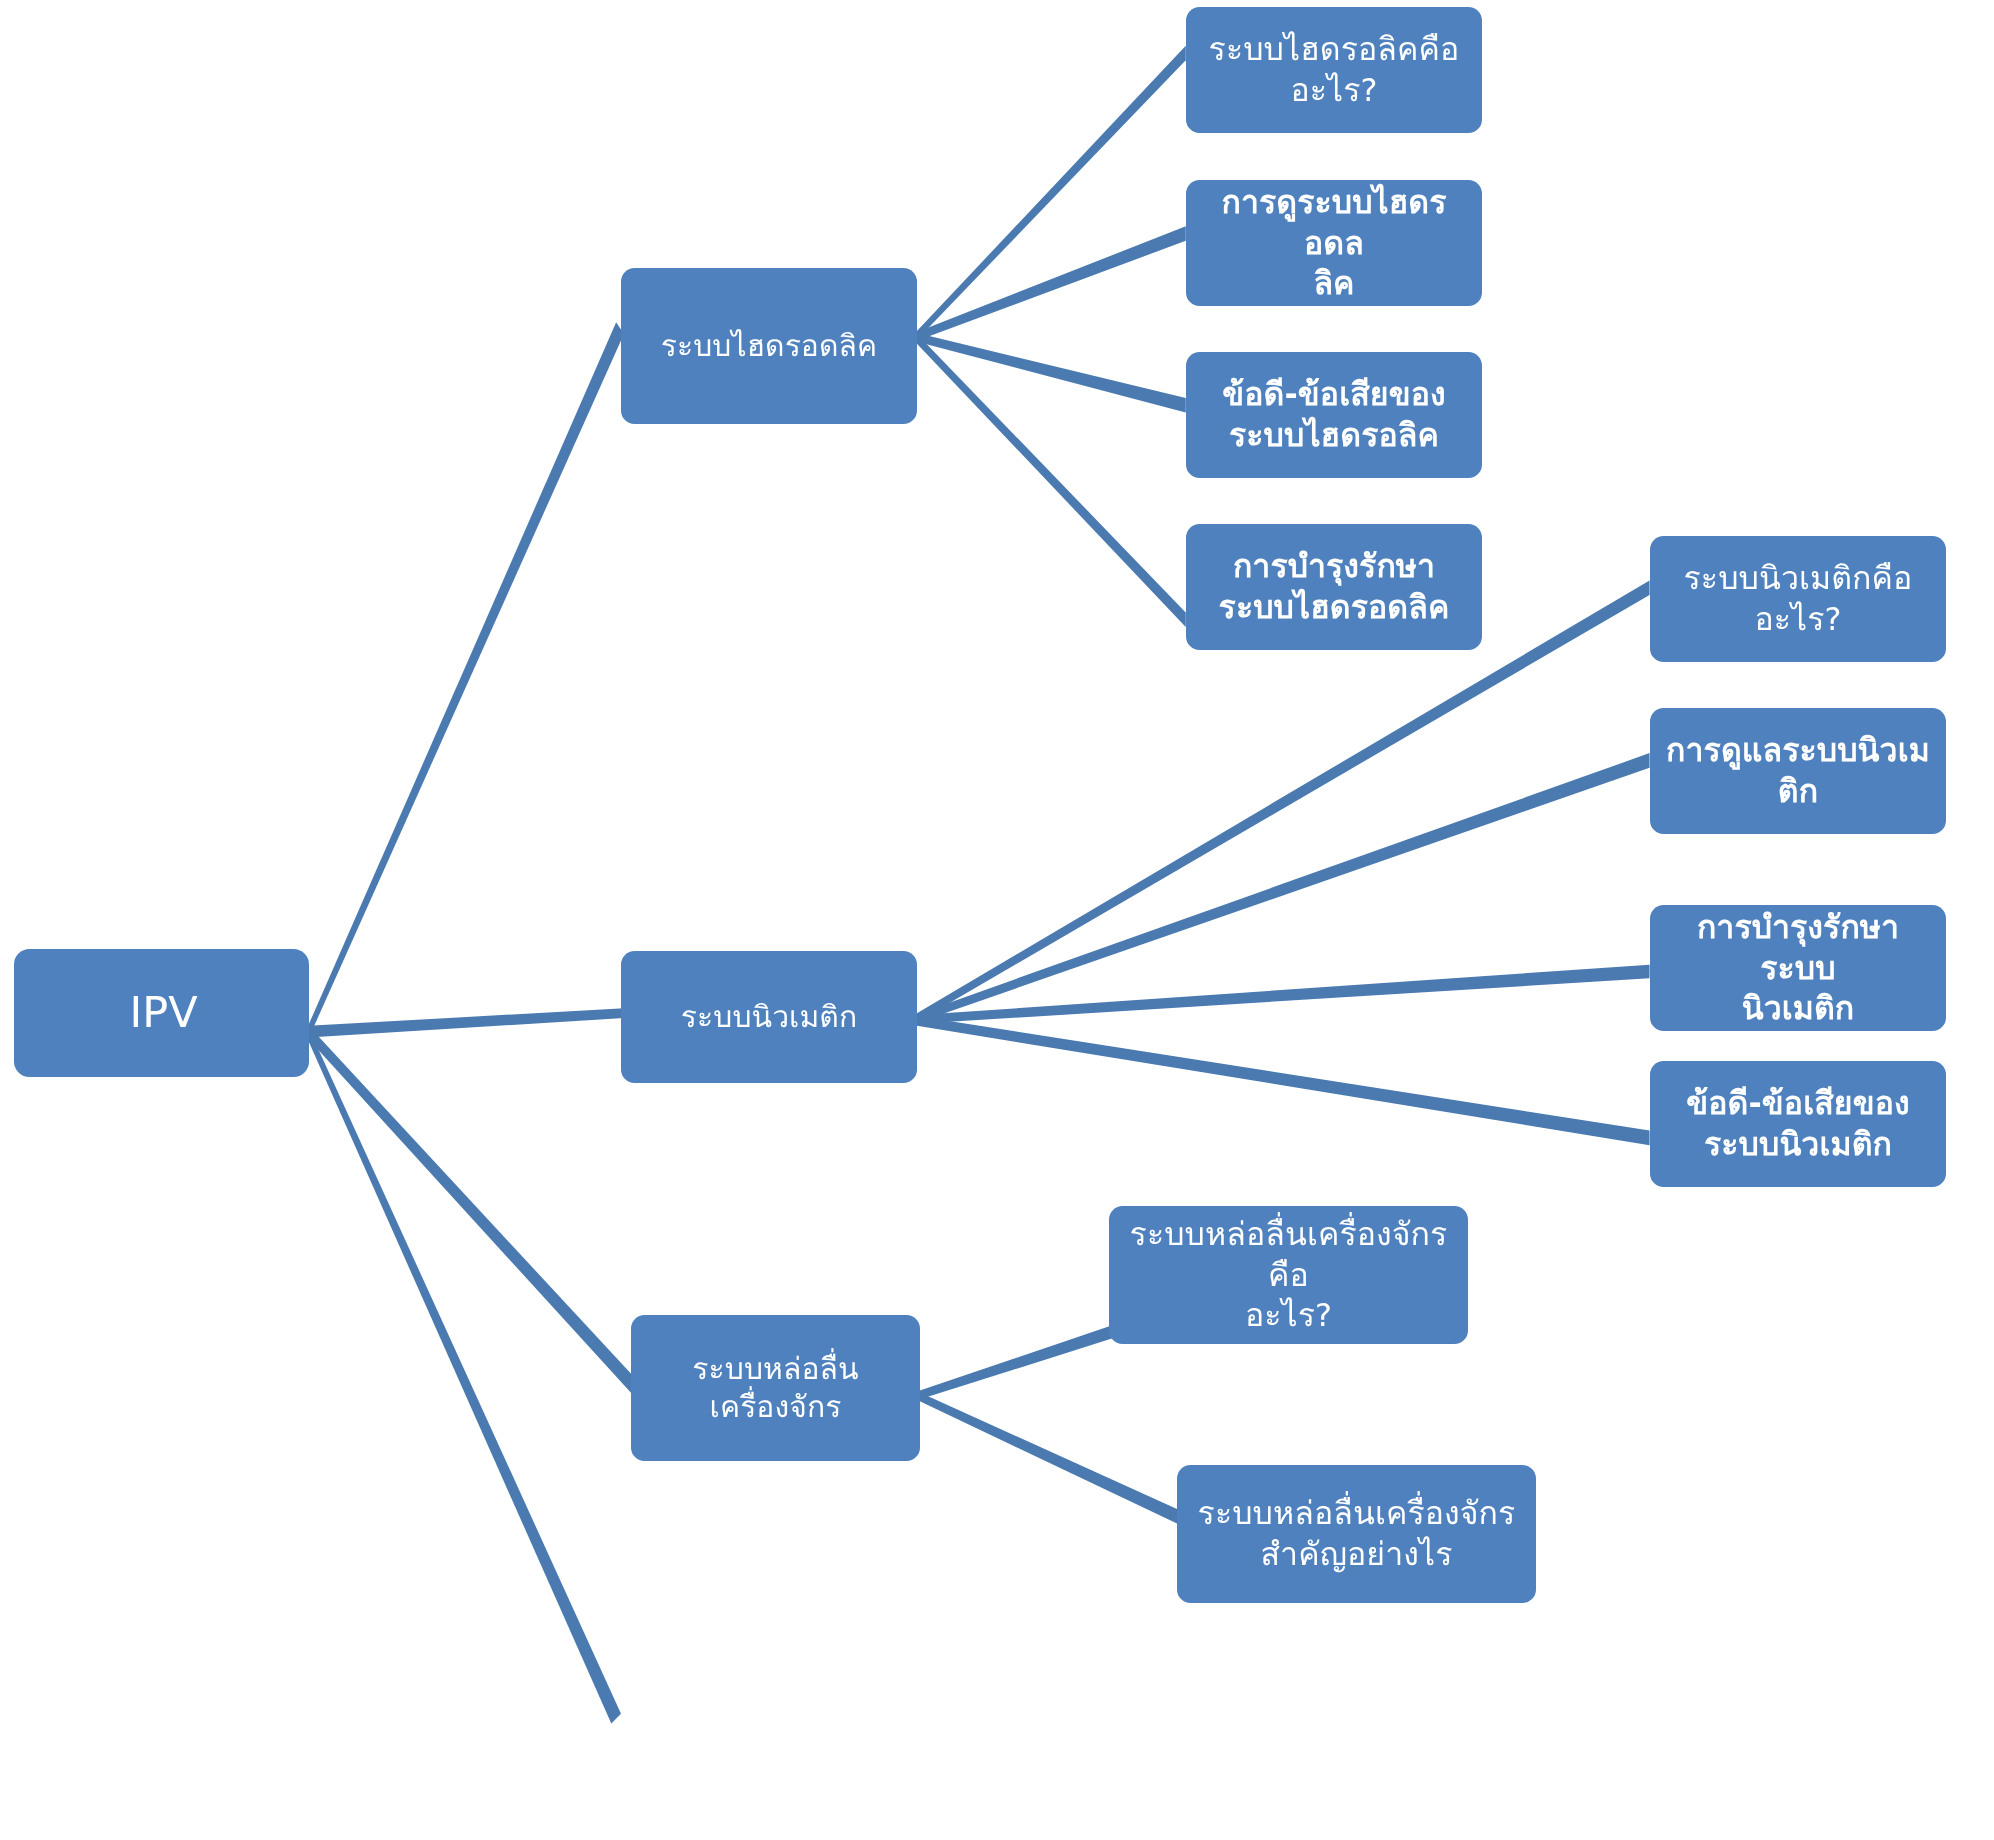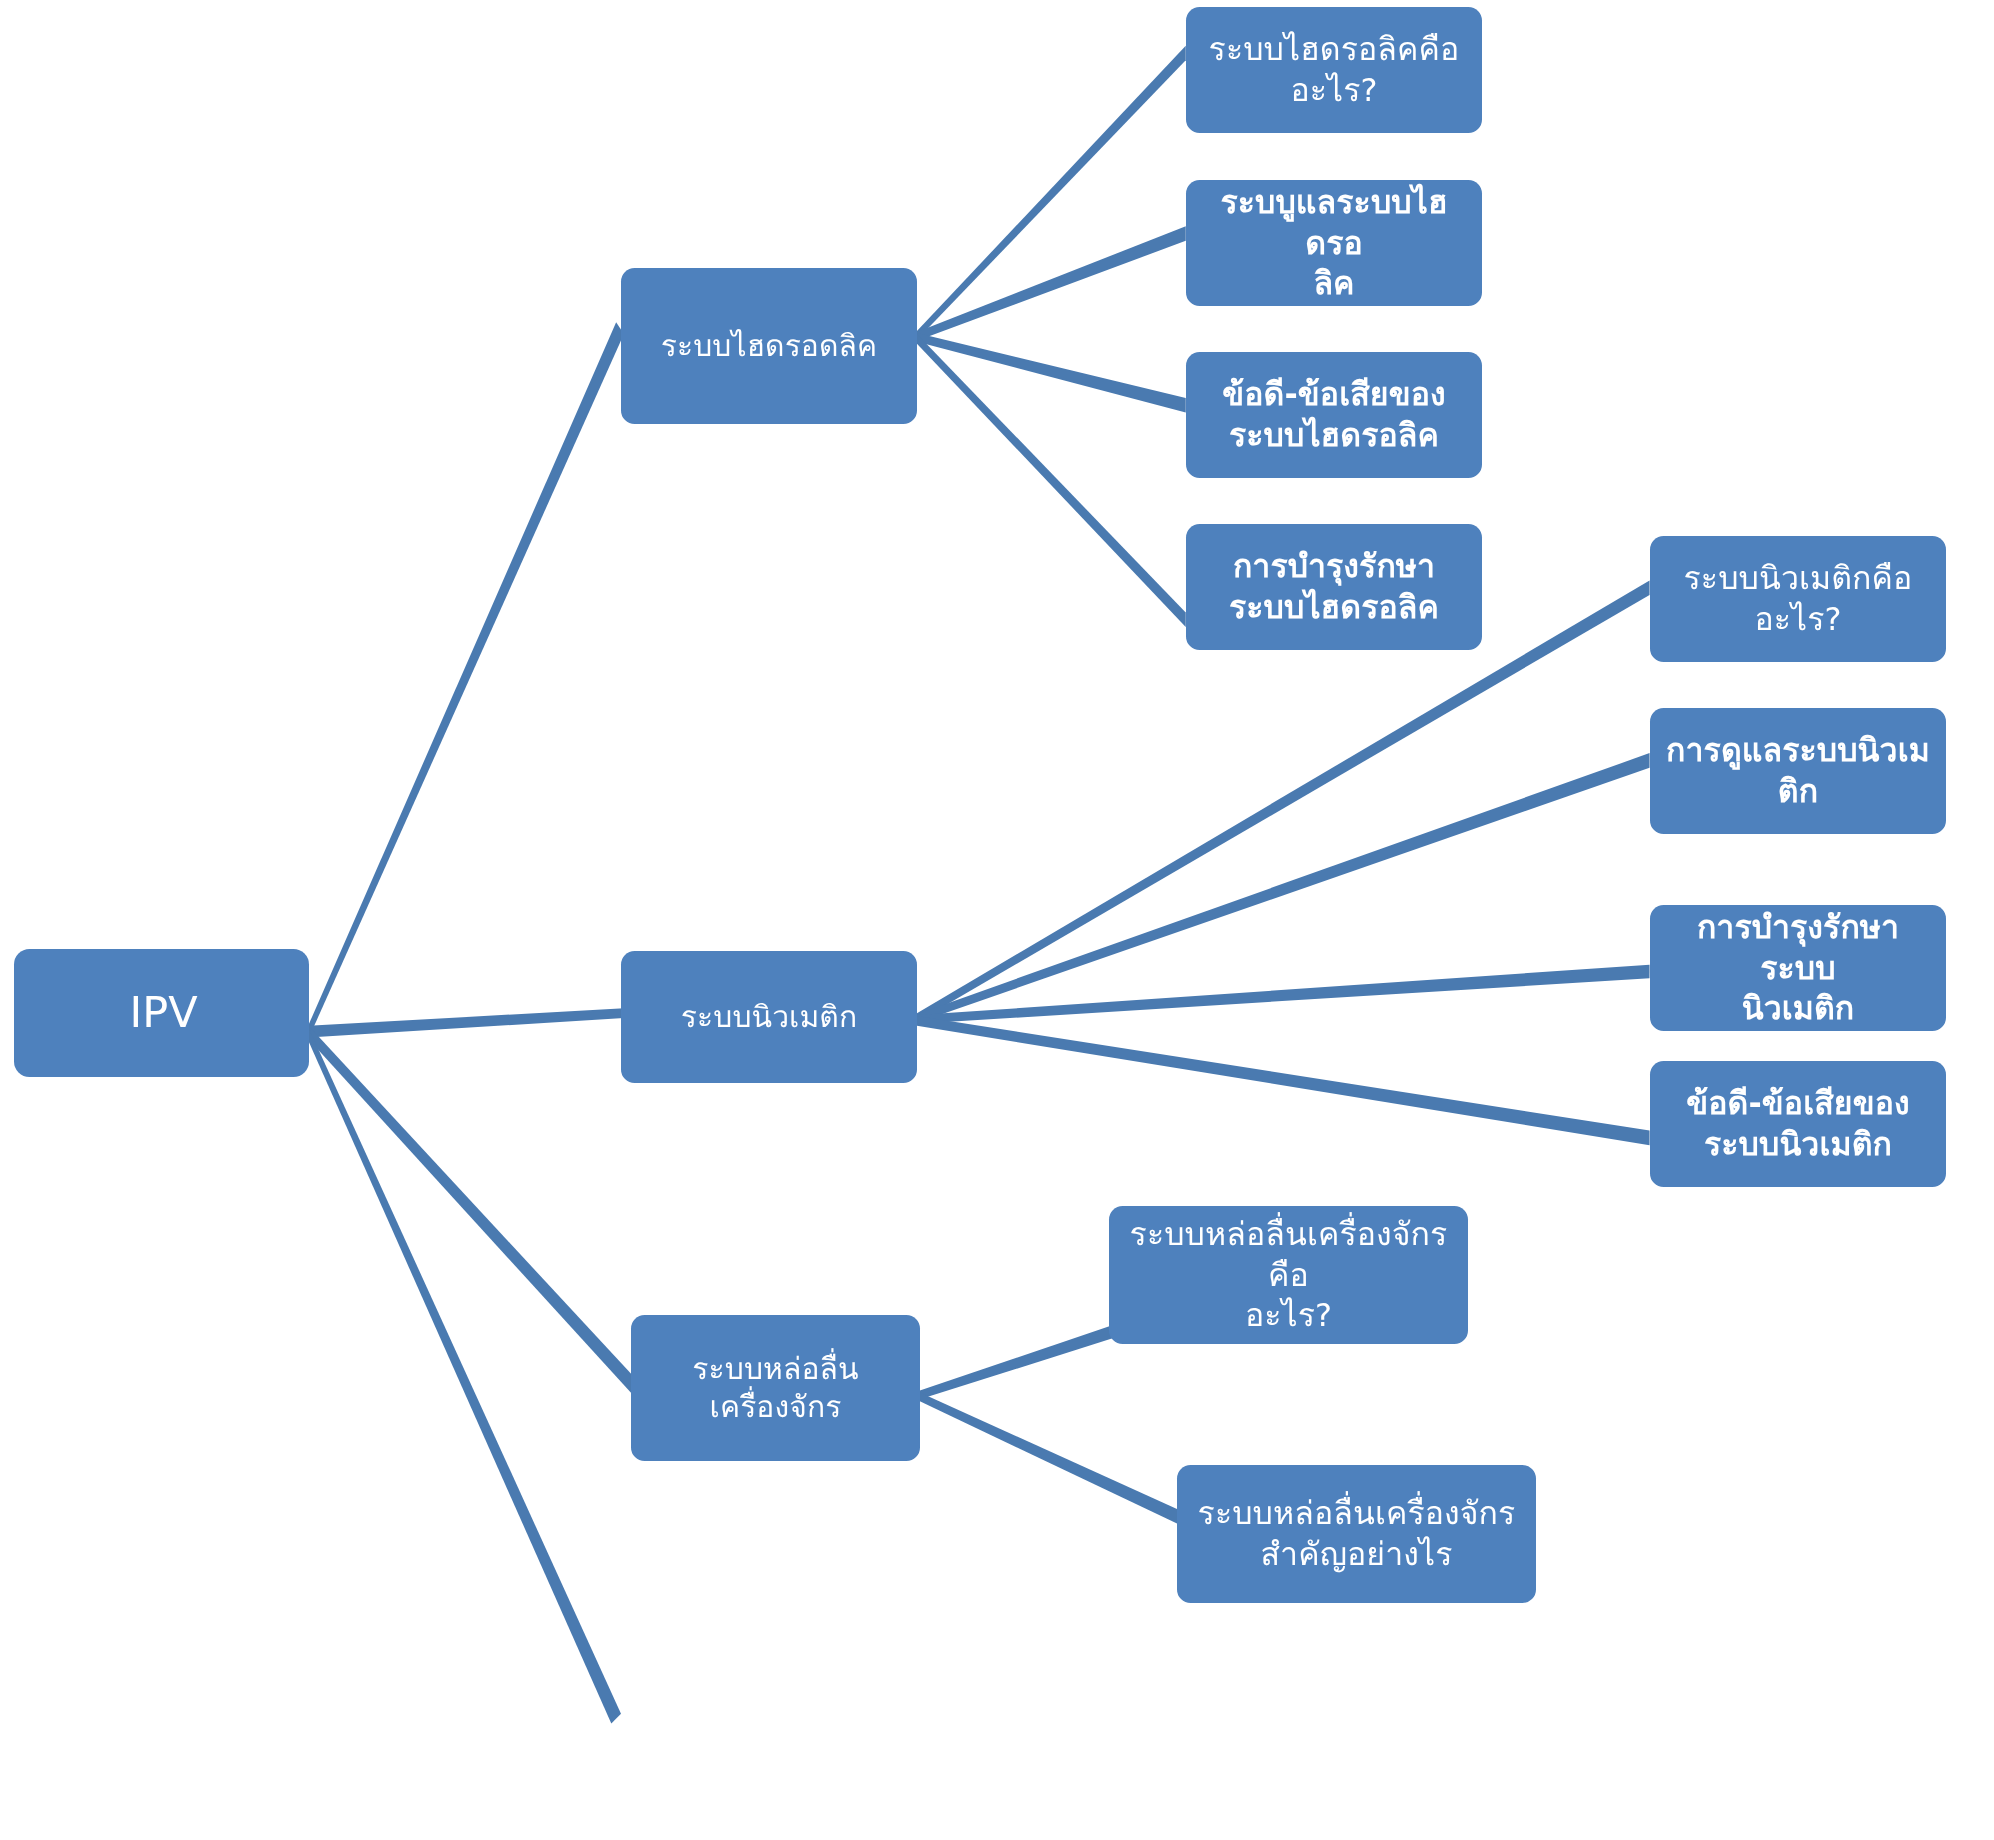--- a/index.html
+++ b/index.html
@@ -96,32 +96,32 @@
   <div class="node-box branch-box" style="left:621px; top:268px; width:296px; height:156px;">
     <span class="node-label">ระบบไฮดรอดลิค</span>
   </div>
 
   <div class="node-box leaf-box" style="left:1186px; top:6.8px; width:296px; height:126px;">
     <span class="node-label">ระบบไฮดรอลิคคือ
 อะไร?</span>
   </div>
 
   <div class="node-box leaf-box leaf-bold" style="left:1186px; top:180px; width:296px; height:126px;">
-    <span class="node-label">ระบบูแลระบบไฮดรอ
+    <span class="node-label">การดูระบบไฮดรอดล
 ลิค</span>
   </div>
 
   <div class="node-box leaf-box leaf-bold" style="left:1186px; top:352px; width:296px; height:126px;">
     <span class="node-label">ข้อดี-ข้อเสียของ
 ระบบไฮดรอลิค</span>
   </div>
 
   <div class="node-box leaf-box leaf-bold" style="left:1186px; top:524px; width:296px; height:126px;">
     <span class="node-label">การบำรุงรักษา
-ระบบไฮดรอลิค</span>
+ระบบไฮดรอดลิค</span>
   </div>
 
   <div class="node-box branch-box" style="left:621px; top:951px; width:296px; height:132px;">
     <span class="node-label">ระบบนิวเมติก</span>
   </div>
 
   <div class="node-box leaf-box" style="left:1650px; top:536px; width:296px; height:126px;">
     <span class="node-label">ระบบนิวเมติกคืออะไร?</span>
   </div>
 

